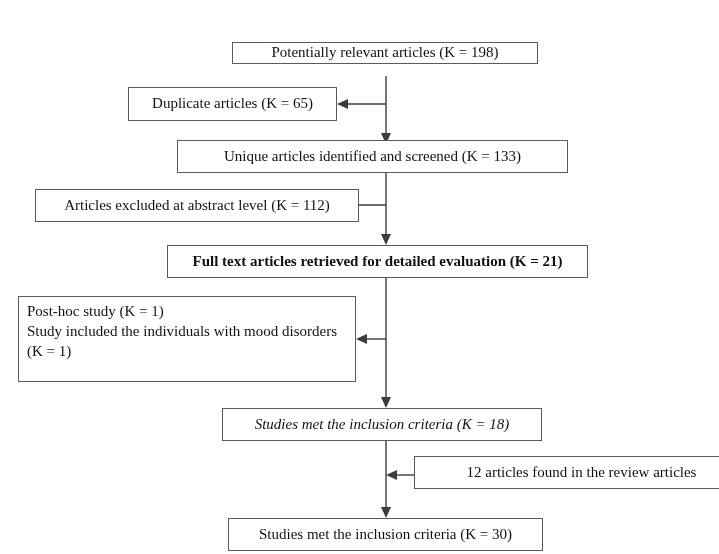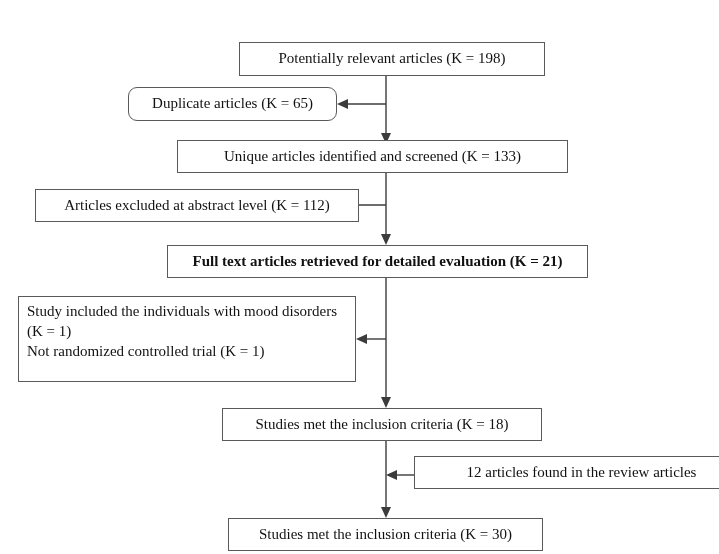--- a/index.html
+++ b/index.html
@@ -97,46 +97,46 @@
     <line x1="386" y1="339" x2="364" y2="339"></line>
     <polygon class="arrowhead" points="356,339 367,334 367,344"></polygon>
 
     <line x1="386" y1="435" x2="386" y2="513"></line>
     <polygon class="arrowhead" points="386,518 381,507 391,507"></polygon>
 
     <line x1="414" y1="475" x2="394" y2="475"></line>
     <polygon class="arrowhead" points="386,475 397,470 397,480"></polygon>
   </svg>
 
-  <div class="node" style="left:239px; top:42px; width:306px; height:34px;">
+  <div class="node" style="left:232px; top:42px; width:306px; height:22px;">
     <span>Potentially relevant articles (K = 198)</span>
   </div>
 
-  <div class="node" style="left:128px; top:87px; width:209px; height:34px;border-radius:9px;">
+  <div class="node" style="left:128px; top:87px; width:209px; height:34px;">
     <span>Duplicate articles (K = 65)</span>
   </div>
 
   <div class="node" style="left:177px; top:140px; width:391px; height:33px;">
     <span>Unique articles identified and screened (K = 133)</span>
   </div>
 
   <div class="node" style="left:17px; top:189px; width:324px; height:33px;margin-left:18px;">
     <span>Articles excluded at abstract level (K = 112)</span>
   </div>
 
   <div class="node" style="left:167px; top:245px; width:421px; height:33px;font-weight:bold;">
     <span>Full text articles retrieved for detailed evaluation (K = 21)</span>
   </div>
 
   <div class="node multiline" style="left:18px; top:296px; width:338px; height:86px;">
+    <span class="line">Post-hoc study (K = 1)</span>
     <span class="line wrapline">Study included the individuals with mood disorders (K = 1)</span>
-    <span class="line">Not randomized controlled trial (K = 1)</span>
   </div>
 
-  <div class="node" style="left:222px; top:408px; width:320px; height:33px;">
+  <div class="node" style="left:222px; top:408px; width:320px; height:33px;font-style:italic;">
     <span>Studies met the inclusion criteria (K = 18)</span>
   </div>
 
   <div class="node" style="left:414px; top:456px; width:335px; height:33px;">
     <span>12 articles found in the review articles</span>
   </div>
 
   <div class="node" style="left:228px; top:518px; width:315px; height:33px;">
     <span>Studies met the inclusion criteria (K = 30)</span>
   </div>

